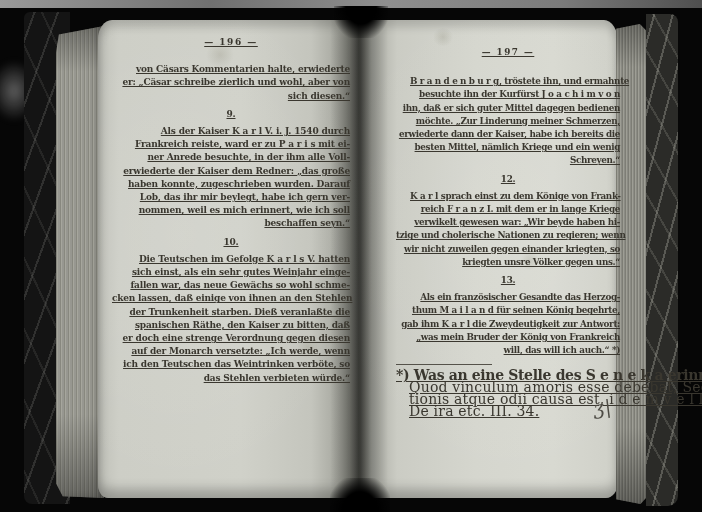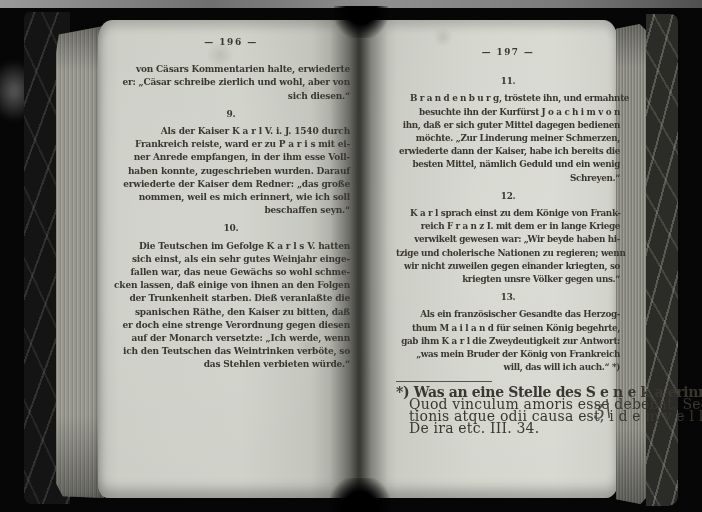--- a/index.html
+++ b/index.html
@@ -53,21 +53,21 @@
     box-shadow:inset 0 7px 9px rgba(0,0,0,.15),inset 0 -9px 11px rgba(0,0,0,.24);}
   .gutter{position:absolute;left:330px;top:14px;width:58px;height:490px;pointer-events:none;
     background:linear-gradient(90deg,rgba(0,0,0,0) 0%,rgba(10,10,8,.32) 35%,rgba(5,5,4,.52) 52%,rgba(0,0,0,.22) 72%,transparent 100%);}
   .spine-notch-top{position:absolute;left:334px;top:6px;width:54px;height:32px;
     background:radial-gradient(ellipse at 50% 0%,#000 40%,transparent 78%);}
   .spine-notch-bottom{position:absolute;left:330px;top:478px;width:60px;height:34px;
     background:radial-gradient(ellipse at 50% 100%,#000 42%,transparent 80%);}
   .stain{position:absolute;border-radius:50%;pointer-events:none;
     background:radial-gradient(circle,rgba(118,116,96,.20),rgba(118,116,96,0) 70%);}
   
-  .textcol{position:absolute;color:#3a372f;font-weight:bold;}
+  .textcol{position:absolute;color:#3a372f;font-weight:bold;text-decoration:underline;}
   .textcol.left{left:112px;top:36px;width:238px;font-size:9px;line-height:13.2px;letter-spacing:-.2px;}
   .textcol.right{left:396px;top:46px;width:224px;font-size:8.8px;line-height:13.2px;letter-spacing:-.35px;}
   .page-header{text-align:center;margin-bottom:14px;letter-spacing:1.5px;}
   .textcol.right .page-header{margin-bottom:16px;}
   .section-number{text-align:center;margin:5px 0 4px;}
   .para{margin-bottom:2px;}
   .para .text-line{white-space:nowrap;text-align:right;}
   .para.indent .text-line:first-child{text-indent:14px;}
   .footnote-rule{width:96px;height:1px;background:#55524a;margin:7px 0 5px;}
   .footnote{font-size:14px;line-height:11.8px;}
@@ -107,53 +107,53 @@
     <div>
         <div class="para">
           <div class="text-line">von Cäsars Kommentarien halte, erwiederte</div>
           <div class="text-line">er: „Cäsar schreibe zierlich und wohl, aber von</div>
           <div class="text-line">sich diesen.“</div>
         </div>
         <div class="section-number">9.</div>
         <div class="para indent">
           <div class="text-line">Als der Kaiser K a r l V. i. J. 1540 durch</div>
           <div class="text-line">Frankreich reiste, ward er zu P a r i s mit ei-</div>
-          <div class="text-line">ner Anrede empfangen, in der ihm esse Voll-</div>
+          <div class="text-line">ner Anrede besuchte, in der ihm alle Voll-</div>
+          <div class="text-line">erwiederte der Kaiser dem Redner: „das große</div>
           <div class="text-line">haben konnte, zugeschrieben wurden. Darauf</div>
-          <div class="text-line">erwiederte der Kaiser dem Redner: „das große</div>
+          <div class="text-line">Lob, das ihr mir beylegt, habe ich gern ver-</div>
           <div class="text-line">nommen, weil es mich erinnert, wie ich soll</div>
           <div class="text-line">beschaffen seyn.“</div>
         </div>
         <div class="section-number">10.</div>
         <div class="para indent">
           <div class="text-line">Die Teutschen im Gefolge K a r l s V. hatten</div>
           <div class="text-line">sich einst, als ein sehr gutes Weinjahr einge-</div>
           <div class="text-line">fallen war, das neue Gewächs so wohl schme-</div>
-          <div class="text-line">cken lassen, daß einige von ihnen an den Folgen</div>
+          <div class="text-line">cken lassen, daß einige von ihnen an den Stehlen</div>
           <div class="text-line">der Trunkenheit starben. Dieß veranlaßte die</div>
           <div class="text-line">spanischen Räthe, den Kaiser zu bitten, daß</div>
           <div class="text-line">er doch eine strenge Verordnung gegen diesen</div>
           <div class="text-line">auf der Monarch versetzte: „Ich werde, wenn</div>
           <div class="text-line">ich den Teutschen das Weintrinken verböte, so</div>
           <div class="text-line">das Stehlen verbieten würde.“</div>
         </div>
       </div>
   </div>
 
   <div class="textcol right">
     <div class="page-header">—  197  —</div>
     <div>
-        <div class="section-number">11.</div>
         <div class="para indent">
           <div class="text-line">B r a n d e n b u r g, tröstete ihn, und ermahnte</div>
           <div class="text-line">besuchte ihn der Kurfürst J o a c h i m  v o n</div>
           <div class="text-line">ihn, daß er sich guter Mittel dagegen bedienen</div>
           <div class="text-line">möchte. „Zur Linderung meiner Schmerzen,</div>
           <div class="text-line">erwiederte dann der Kaiser, habe ich bereits die</div>
-          <div class="text-line">besten Mittel, nämlich Geduld und ein wenig</div>
+          <div class="text-line">besten Mittel, nämlich Kriege und ein wenig</div>
           <div class="text-line">Schreyen.“</div>
         </div>
         <div class="section-number">12.</div>
         <div class="para indent">
           <div class="text-line">K a r l sprach einst zu dem Könige von Frank-</div>
           <div class="text-line">reich F r a n z I. mit dem er in lange Kriege</div>
           <div class="text-line">verwikelt gewesen war: „Wir beyde haben hi-</div>
           <div class="text-line">tzige und cholerische Nationen zu regieren; wenn</div>
           <div class="text-line">wir nicht zuweilen gegen einander kriegten, so</div>
           <div class="text-line">kriegten unsre Völker gegen uns.“</div>

